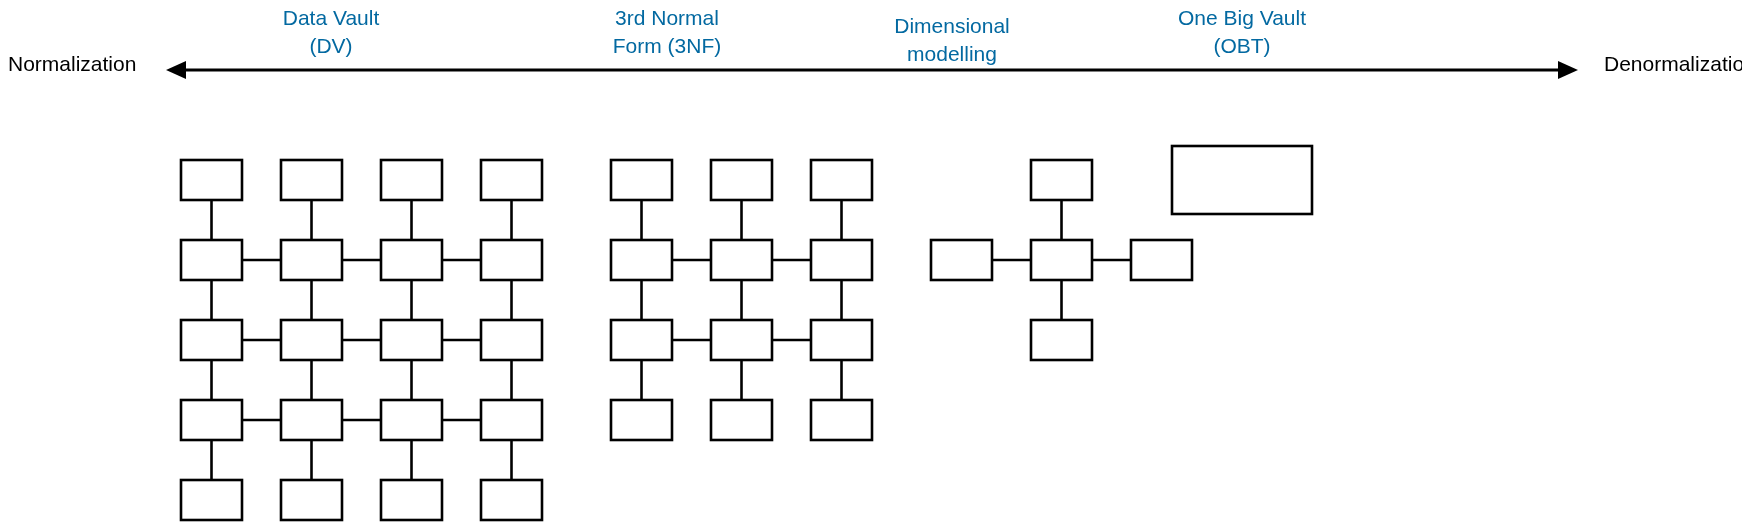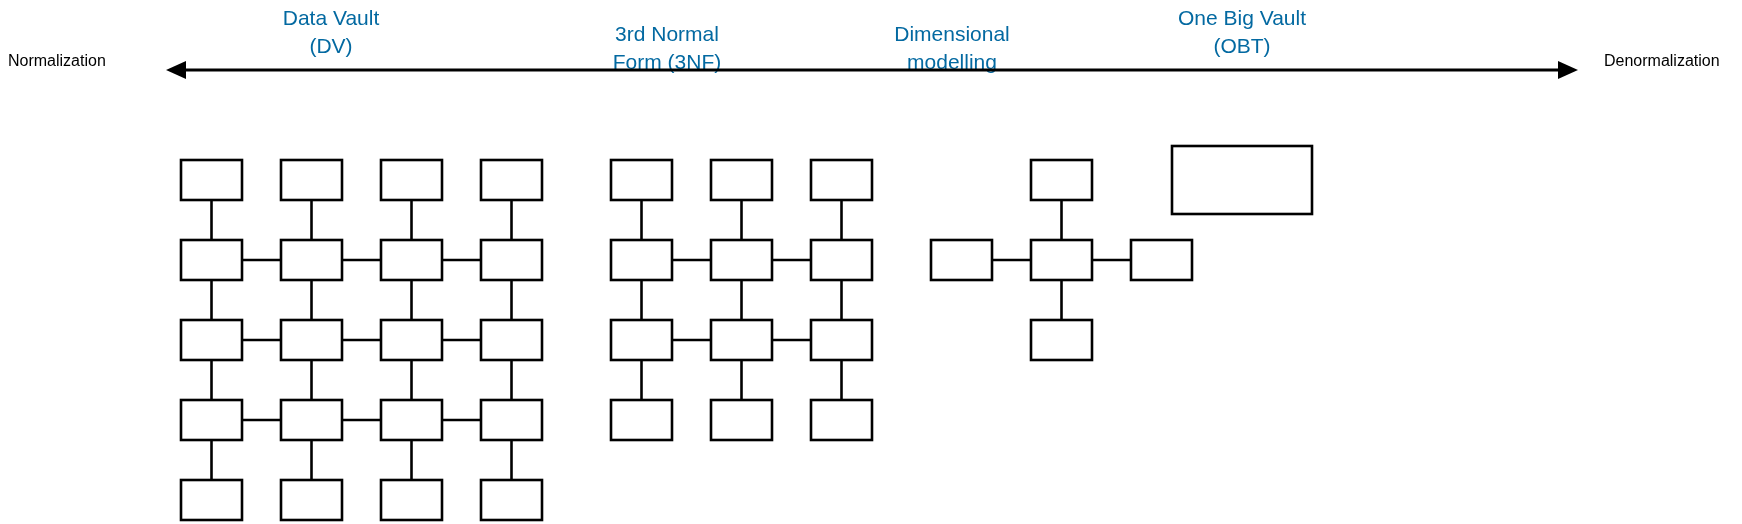--- a/index.html
+++ b/index.html
@@ -12,21 +12,21 @@
   }
   #canvas {
     position: relative;
     width: 1742px;
     height: 524px;
     background: #ffffff;
     overflow: hidden;
   }
   .axis-label {
     position: absolute;
-    font-size: 16px;
+    font-size: 21px;
     color: #000000;
     white-space: nowrap;
     line-height: 1.15;
   }
   .stage-label {
     position: absolute;
     font-size: 21px;
     color: #0369a1;
     text-align: center;
     line-height: 1.32;
@@ -69,24 +69,24 @@
 
 <div id="canvas">
 
   <div class="axis-label" style="left:8px; top:52px;">Normalization</div>
 
   <div class="axis-label" style="left:1604px; top:52px;">Denormalization</div>
 
   <div class="stage-label" style="left:211px; top:4px; width:240px;">Data Vault
 (DV)</div>
 
-  <div class="stage-label" style="left:547px; top:4px; width:240px;margin-top:16px;">3rd Normal
+  <div class="stage-label" style="left:547px; top:4px; width:240px;">3rd Normal
 Form (3NF)</div>
 
-  <div class="stage-label" style="left:832px; top:20px; width:240px;">Dimensional
+  <div class="stage-label" style="left:832px; top:12px; width:240px;">Dimensional
 modelling</div>
 
   <div class="stage-label" style="left:1122px; top:4px; width:240px;">One Big Vault
 (OBT)</div>
 
   <svg class="axis-svg" viewBox="0 0 1742 524">
     <g id="axis-group">
         <line x1="180" y1="70" x2="1564" y2="70" class="arrow-line"></line>
         <polygon points="166,70 186,61 186,79" class="arrow-head"></polygon>
         <polygon points="1578,70 1558,61 1558,79" class="arrow-head"></polygon>

